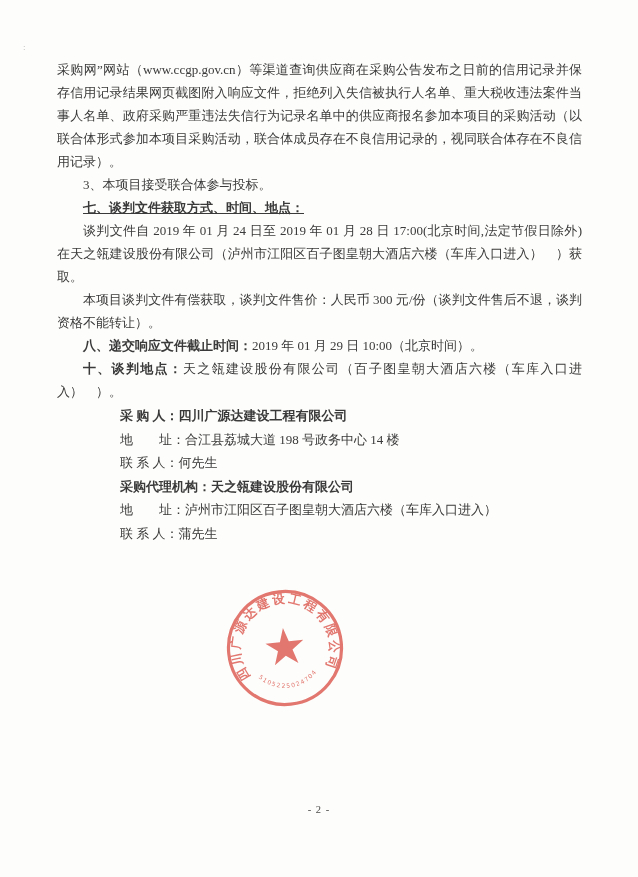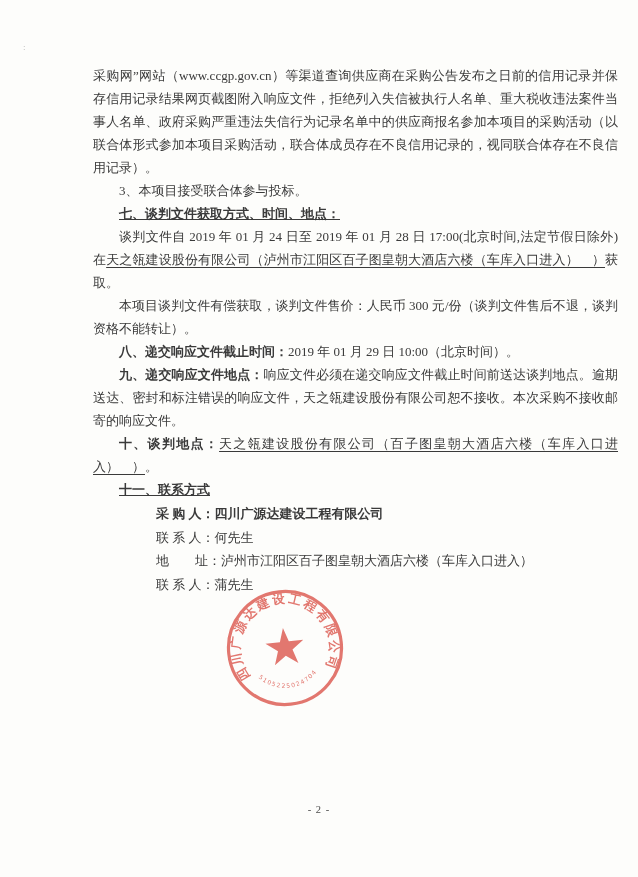--- a/index.html
+++ b/index.html
@@ -7,31 +7,30 @@
     position:relative;
     width:638px; height:877px;
     margin:0 auto;
     background:#fdfdfb;
     font-family:"Liberation Serif","DejaVu Serif",serif;
     color:#3a3a3a;
     overflow:hidden;
   }
   .content {
     position:absolute;
-    left:57px; top:64px; width:525px;
+    left:57px; top:58px; width:525px;
     font-size:13px;
     line-height:23px;
     text-align:justify;
-    margin-left:36px;
   }
   .content p { margin:0; }
   .indent { text-indent:2em; }
   .b { font-weight:bold; }
   .heading { font-weight:bold;text-decoration:underline; }
-  .u { text-decoration:underline; text-underline-offset:3px; }
+  .u { text-underline-offset:3px; }
   .mt6 { margin-top:6px; }
   .mt7 { margin-top:7px; }
   .mt9 { margin-top:9px; }
   .contacts { margin-top:1px; margin-left:63px; line-height:23.5px; }
   .contact-row { white-space:pre; }
   .contact-row .label { white-space:pre; }
   .contact-bold { font-weight:bold; }
   .page-number {
     position:absolute; left:0; top:804px; width:100%;
     text-align:center; font-size:10.5px; letter-spacing:1px; color:#4a4a4a;
@@ -61,29 +60,29 @@
   <div class="content">
     <p>采购网”网站（www.ccgp.gov.cn）等渠道查询供应商在采购公告发布之日前的信用记录并保存信用记录结果网页截图附入响应文件，拒绝列入失信被执行人名单、重大税收违法案件当事人名单、政府采购严重违法失信行为记录名单中的供应商报名参加本项目的采购活动（以联合体形式参加本项目采购活动，联合体成员存在不良信用记录的，视同联合体存在不良信用记录）。</p>
     <p class="indent">3、本项目接受联合体参与投标。</p>
 
     <p class="indent heading">七、谈判文件获取方式、时间、地点：</p>
     <p class="indent"><span>谈判文件自 2019 年 01 月 24 日至 2019 年 01 月 28 日 17:00(北京时间,法定节假日除外)在</span><span class="u">天之瓴建设股份有限公司（泸州市江阳区百子图皇朝大酒店六楼（车库入口进入）　）</span><span>获取。</span></p>
     <p class="indent">本项目谈判文件有偿获取，谈判文件售价：人民币 300 元/份（谈判文件售后不退，谈判资格不能转让）。</p>
 
     <p class="indent mt9"><span class="b">八、递交响应文件截止时间：</span><span>2019 年 01 月 29 日 10:00（北京时间）。</span></p>
 
-    <p class="indent mt6"><span class="b">九、递交响应文件地点：</span><span>响应文件必须在递交响应文件截止时间前送达谈判地点。逾期送达、密封和标注错误的响应文件，天之瓴建设股份有限公司恕不接收。本次采购不接收邮寄的响应文件。</span></p>
 
     <p class="indent mt9"><span class="b">十、谈判地点：</span><span class="u">天之瓴建设股份有限公司（百子图皇朝大酒店六楼（车库入口进入）　）</span><span>。</span></p>
 
-    <p class="indent heading mt7">十一、联系方式</p>
 
     <div class="contacts">
       <div class="contact-row contact-bold"><span class="label">采 购 人：</span><span>四川广源达建设工程有限公司</span></div>
+      <div class="contact-row"><span class="label">地　　址：</span><span>合江县荔城大道 198 号政务中心 14 楼</span></div>
       <div class="contact-row"><span class="label">联 系 人：</span><span>何先生</span></div>
+      <div class="contact-row contact-bold"><span class="label">采购代理机构：</span><span>天之瓴建设股份有限公司</span></div>
       <div class="contact-row"><span class="label">地　　址：</span><span>泸州市江阳区百子图皇朝大酒店六楼（车库入口进入）</span></div>
       <div class="contact-row"><span class="label">联 系 人：</span><span>蒲先生</span></div>
     </div>
   </div>
 
   <svg class="stamp" viewBox="0 0 124 124" xmlns="http://www.w3.org/2000/svg">
     <defs>
       <path id="sealTopArc" d="M 30.2 93.8 A 45 45 0 1 1 93.8 93.8" fill="none"></path>
       <path id="sealBottomArc" d="M 27.4 82 A 40 40 0 0 0 96.6 82" fill="none"></path>
     </defs>

